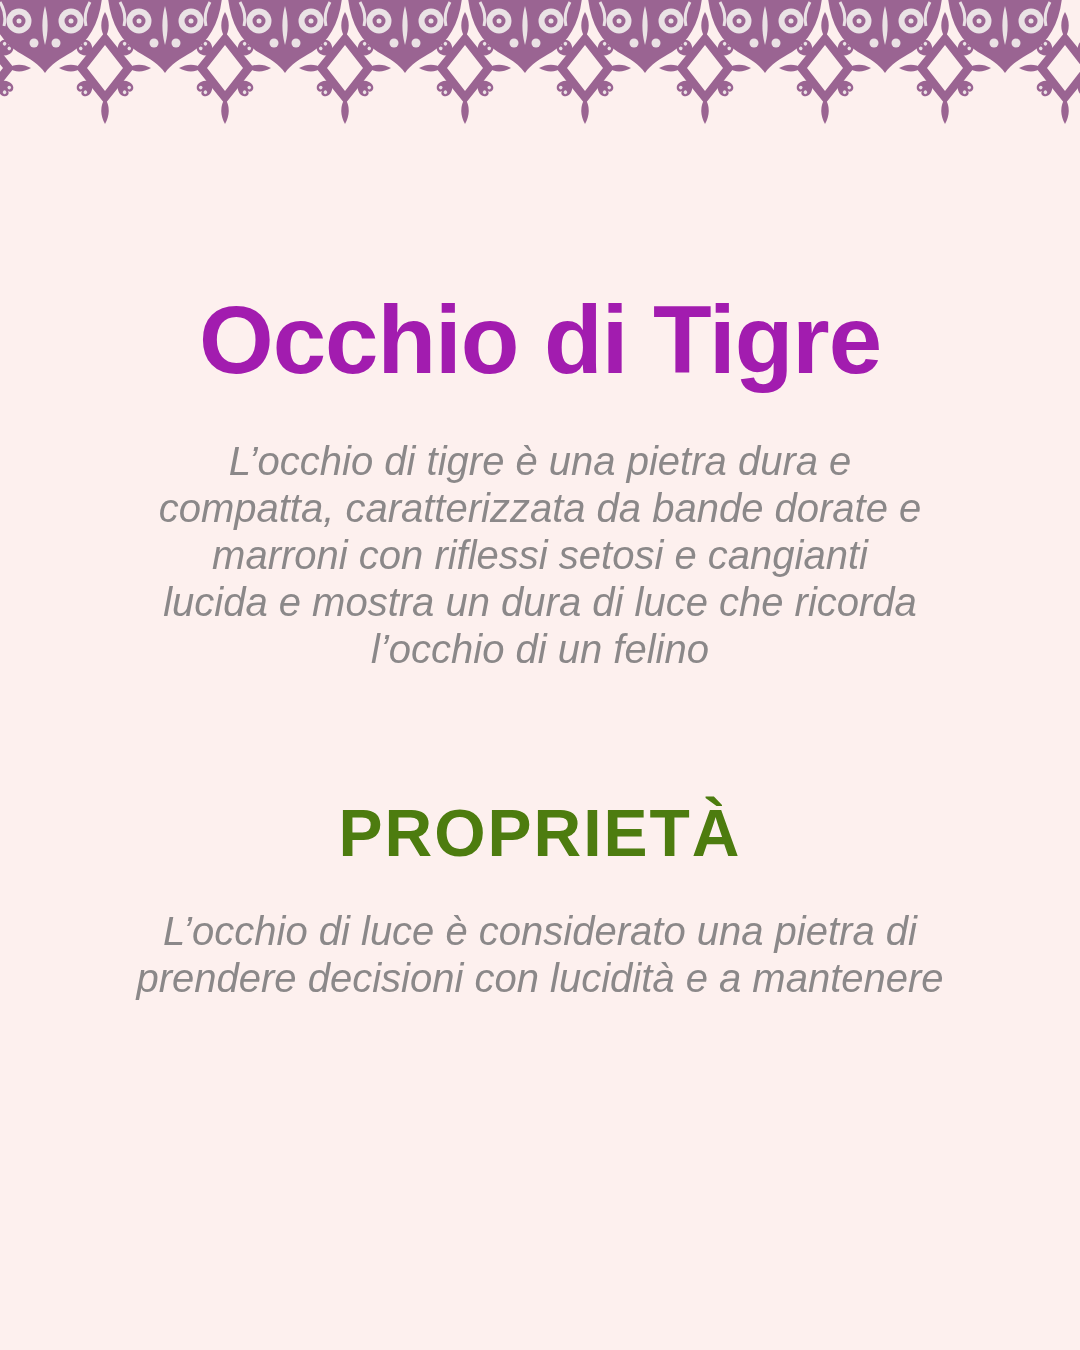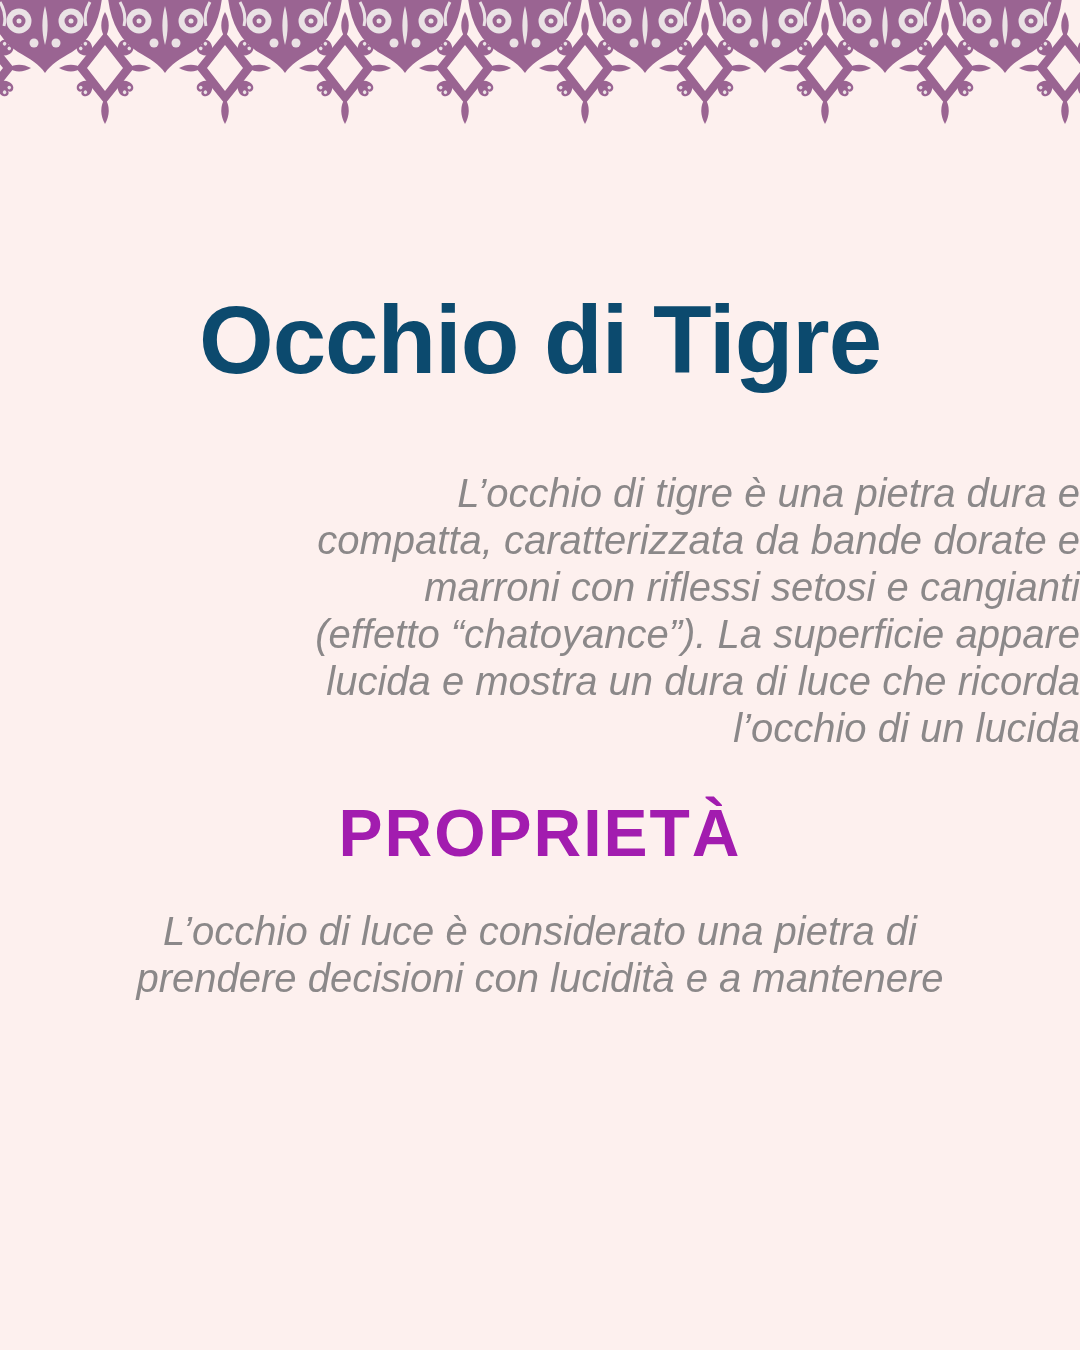--- a/index.html
+++ b/index.html
@@ -20,49 +20,49 @@
   .title {
     position: absolute;
     top: 292px; left: 0;
     width: 100%;
     margin: 0;
     text-align: center;
     font-family: "Liberation Sans", sans-serif;
     font-weight: 700;
     font-size: 96px;
     line-height: 1;
-    color: #0c4a6e;
+    color: #a21caf;
     letter-spacing: -1px;
   }
   .para {
     position: absolute;
     left: 0;
     width: 100%;
     text-align: center;
     font-family: "Liberation Sans", sans-serif;
     font-style: italic;
     font-size: 40px;
     line-height: 47px;
     color: #8b8889;
   }
   .para .line { white-space: nowrap; }
-  .para1 { top: 470px; text-align: right; }
+  .para1 { top: 438px; }
   .para2 { top: 908px; }
   .section-heading {
     position: absolute;
     top: 800px; left: 0;
     width: 100%;
     margin: 0;
     text-align: center;
     font-family: "Liberation Sans", sans-serif;
     font-weight: 700;
     font-size: 66px;
     line-height: 1;
     letter-spacing: 2px;
-    color: #a21caf;
+    color: #4d7c0f;
   }
 </style>
 </head>
 <body>
 
 <div class="canvas">
 
   <div class="border-top">
     <svg width="1080" height="126" viewBox="0 0 1080 126" xmlns="http://www.w3.org/2000/svg" aria-hidden="true">
       <defs>
@@ -128,23 +128,22 @@
       <use href="#diamond" transform="translate(1065,68)"></use>
     </svg>
   </div>
 
   <h1 class="title">Occhio di Tigre</h1>
 
   <div class="para para1">
     <div class="line">L’occhio di tigre è una pietra dura e</div>
     <div class="line">compatta, caratterizzata da bande dorate e</div>
     <div class="line">marroni con riflessi setosi e cangianti</div>
-    <div class="line">(effetto “chatoyance”). La superficie appare</div>
     <div class="line">lucida e mostra un dura di luce che ricorda</div>
-    <div class="line">l’occhio di un lucida</div>
+    <div class="line">l’occhio di un felino</div>
   </div>
 
   <h2 class="section-heading">PROPRIETÀ</h2>
 
   <div class="para para2">
     <div class="line">L’occhio di luce è considerato una pietra di</div>
     <div class="line">prendere decisioni con lucidità e a mantenere</div>
   </div>
 
 </div>

